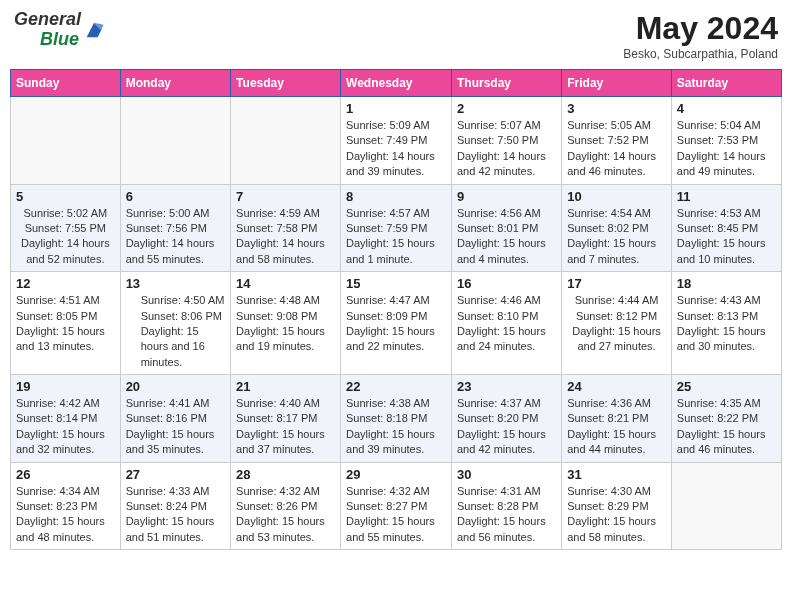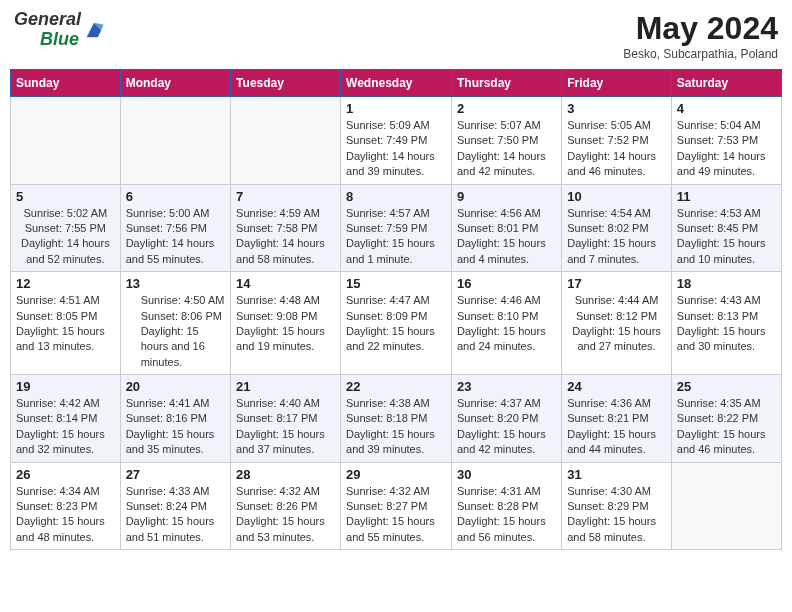--- a/index.html
+++ b/index.html
@@ -43,21 +43,21 @@
     .location {
       font-size: 12px;
       color: #444;
     }
     .calendar {
       width: 100%;
       border-collapse: collapse;
       font-size: 11px;
     }
     .calendar th {
-      background-color: #be185d;
+      background-color: #ec4899;
       color: #fff;
       text-align: left;
       padding: 6px 5px;
       font-size: 12px;
       font-weight: bold;
       border: 1px solid #2b5db5;
     }
     .calendar td {
       border: 1px solid #ccc;
       vertical-align: top;

